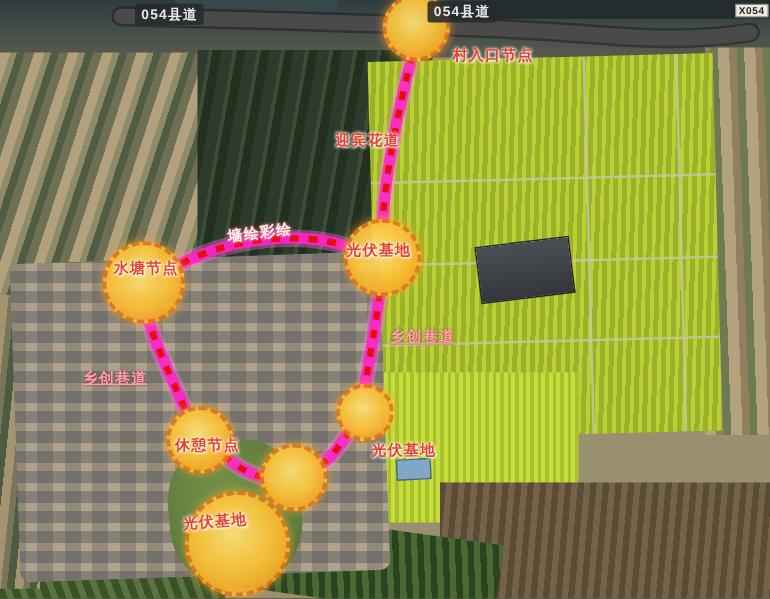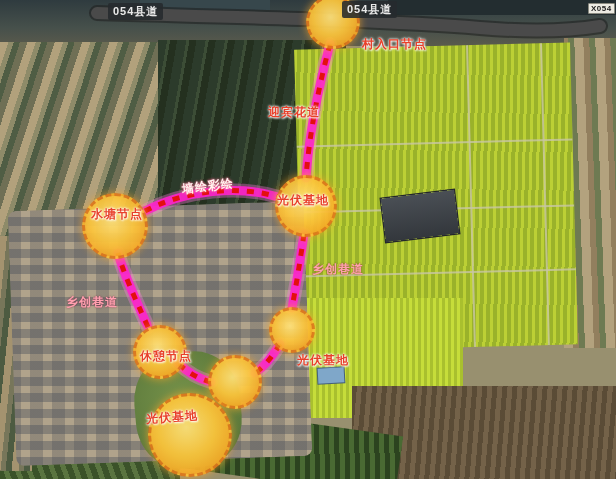--- a/index.html
+++ b/index.html
@@ -50,21 +50,21 @@
   
   #overlay{position:absolute;left:0;top:0;width:616px;height:479px;}
   
   .node{position:absolute;border-radius:50%;border:3px dashed #e0791c;box-sizing:border-box;
     background:radial-gradient(circle at 45% 40%,#ffe27a 0%,#fdc63c 45%,#f6a623 80%,#f09a1d 100%);
     opacity:.93;box-shadow:0 0 8px rgba(255,170,40,.75);}
   
   .lbl{position:absolute;font-weight:bold;font-size:12px;letter-spacing:1px;white-space:nowrap;
     color:#e8402a;text-shadow:0 0 3px #fff,0 0 2px #fff,1px 1px 2px rgba(255,255,255,.9);}
   .lbl.white{color:#fff4ef;text-shadow:0 0 3px rgba(255,110,150,.95),0 0 2px rgba(255,110,150,.8);}
-  .lbl.pink{color:#ff9fae;text-shadow:0 0 2px rgba(110,0,40,.6);}
+  .lbl.pink{color:#ff9fae;text-shadow:0 0 2px rgba(110,0,40,.6);text-decoration:underline;}
   .roadtag{position:absolute;background:rgba(38,42,46,.88);color:#e9e9e9;font-weight:bold;
     font-size:11px;letter-spacing:1px;padding:1px 5px;border-radius:2px;
     font-family:"Liberation Sans",sans-serif;}
   .x054tag{position:absolute;background:#eceae2;color:#222;font-weight:bold;font-size:8px;
     padding:0 2px;border:1px solid #8a8a80;border-radius:1px;letter-spacing:.5px;}
 </style>
 </head>
 <body>
 
 <div id="map">

